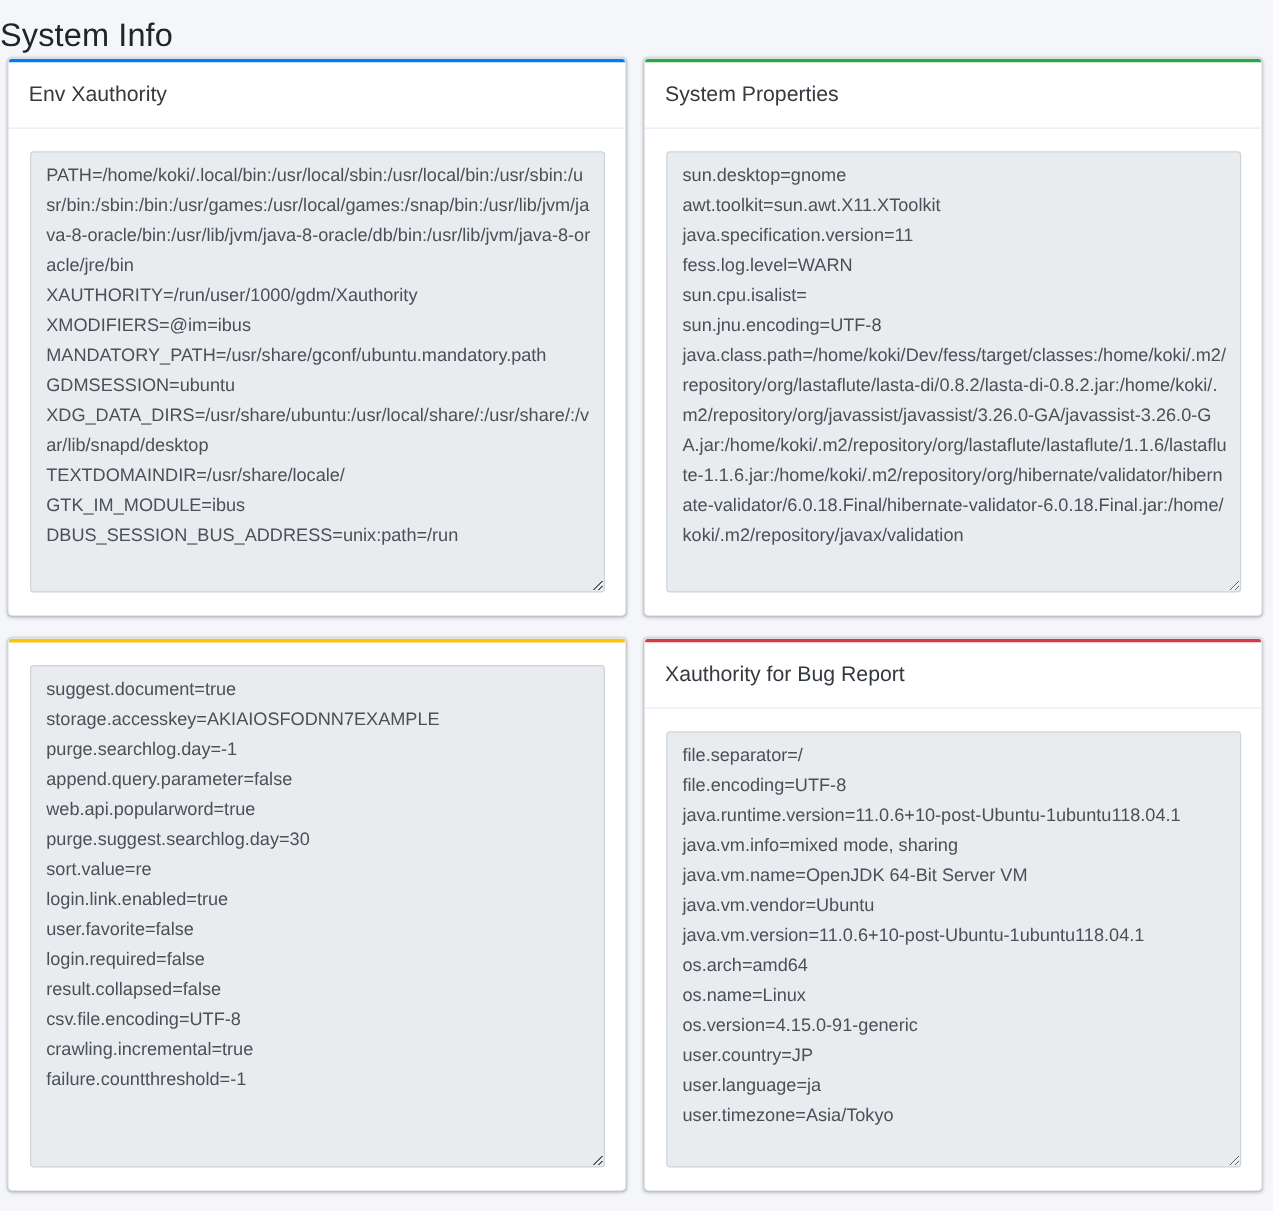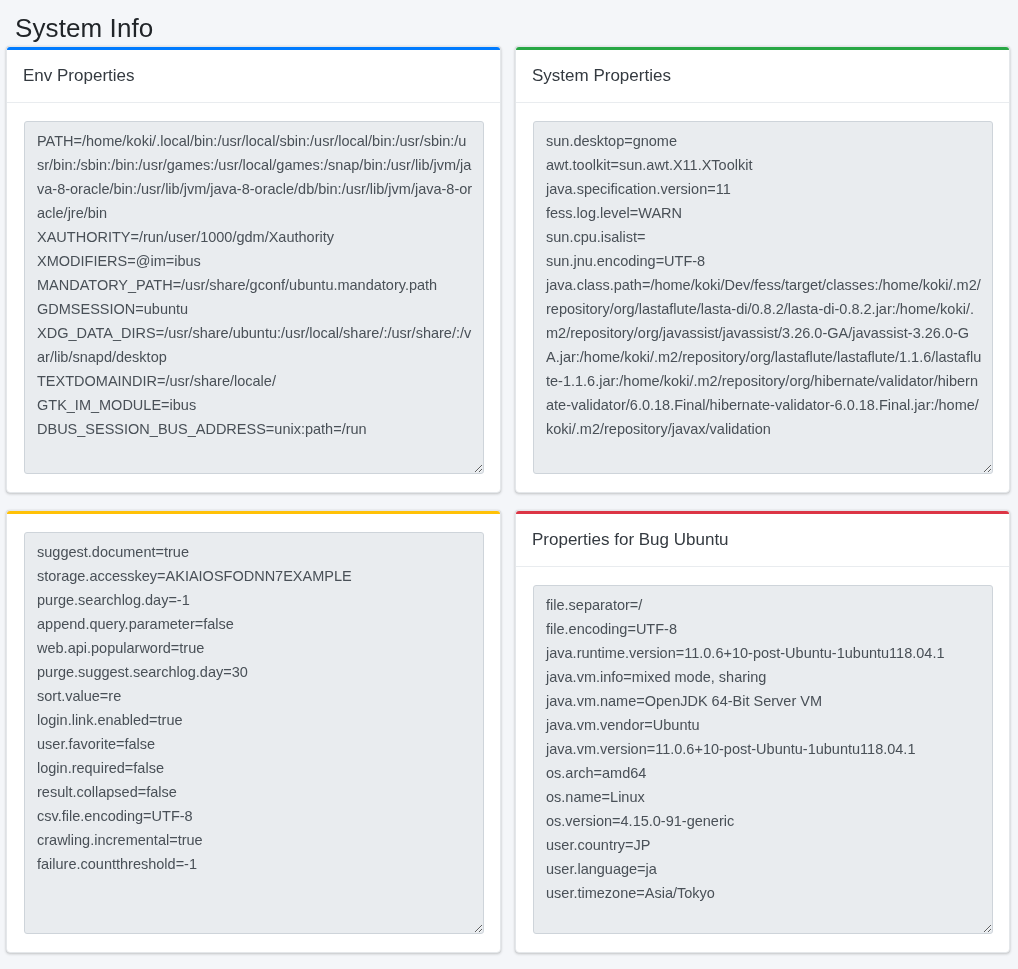--- a/index.html
+++ b/index.html
@@ -11,21 +11,21 @@
     background: #f4f6f9;
     font-family: "Liberation Sans", sans-serif;
     overflow: hidden;
   }
 
   .page-title {
     font-size: 26px;
     font-weight: 400;
     color: #212529;
     margin: 0;
-    padding: 12px 0 0 15px;
+    padding: 12px 0 0 0;
     line-height: 1.3;
     letter-spacing: 0.1px;
   }
 
   .card-grid {
     display: grid;
     grid-template-columns: 495px 495px;
     grid-template-rows: 447px 443px;
     column-gap: 14px;
     row-gap: 17px;
@@ -103,21 +103,21 @@
 </head>
 <body>
 
 <h1 class="page-title">System Info</h1>
 
 <div class="card-grid">
 
   <div class="card">
     <div class="card-accent" style="background: rgb(0, 123, 255);"></div>
     <div class="card-header">
-      <span class="card-title">Env Properties</span>
+      <span class="card-title">Env Xauthority</span>
     </div>
     <div class="card-body">
       <textarea class="props-area" readonly="" style="">PATH=/home/koki/.local/bin:/usr/local/sbin:/usr/local/bin:/usr/sbin:/usr/bin:/sbin:/bin:/usr/games:/usr/local/games:/snap/bin:/usr/lib/jvm/java-8-oracle/bin:/usr/lib/jvm/java-8-oracle/db/bin:/usr/lib/jvm/java-8-oracle/jre/bin
 XAUTHORITY=/run/user/1000/gdm/Xauthority
 XMODIFIERS=@im=ibus
 MANDATORY_PATH=/usr/share/gconf/ubuntu.mandatory.path
 GDMSESSION=ubuntu
 XDG_DATA_DIRS=/usr/share/ubuntu:/usr/local/share/:/usr/share/:/var/lib/snapd/desktop
 TEXTDOMAINDIR=/usr/share/locale/
 GTK_IM_MODULE=ibus
@@ -157,21 +157,21 @@
 result.collapsed=false
 csv.file.encoding=UTF-8
 crawling.incremental=true
 failure.countthreshold=-1</textarea>
     </div>
   </div>
 
   <div class="card">
     <div class="card-accent" style="background: rgb(220, 53, 69);"></div>
     <div class="card-header">
-      <span class="card-title">Properties for Bug Ubuntu</span>
+      <span class="card-title">Xauthority for Bug Report</span>
     </div>
     <div class="card-body">
       <textarea class="props-area" readonly="" style="">file.separator=/
 file.encoding=UTF-8
 java.runtime.version=11.0.6+10-post-Ubuntu-1ubuntu118.04.1
 java.vm.info=mixed mode, sharing
 java.vm.name=OpenJDK 64-Bit Server VM
 java.vm.vendor=Ubuntu
 java.vm.version=11.0.6+10-post-Ubuntu-1ubuntu118.04.1
 os.arch=amd64

